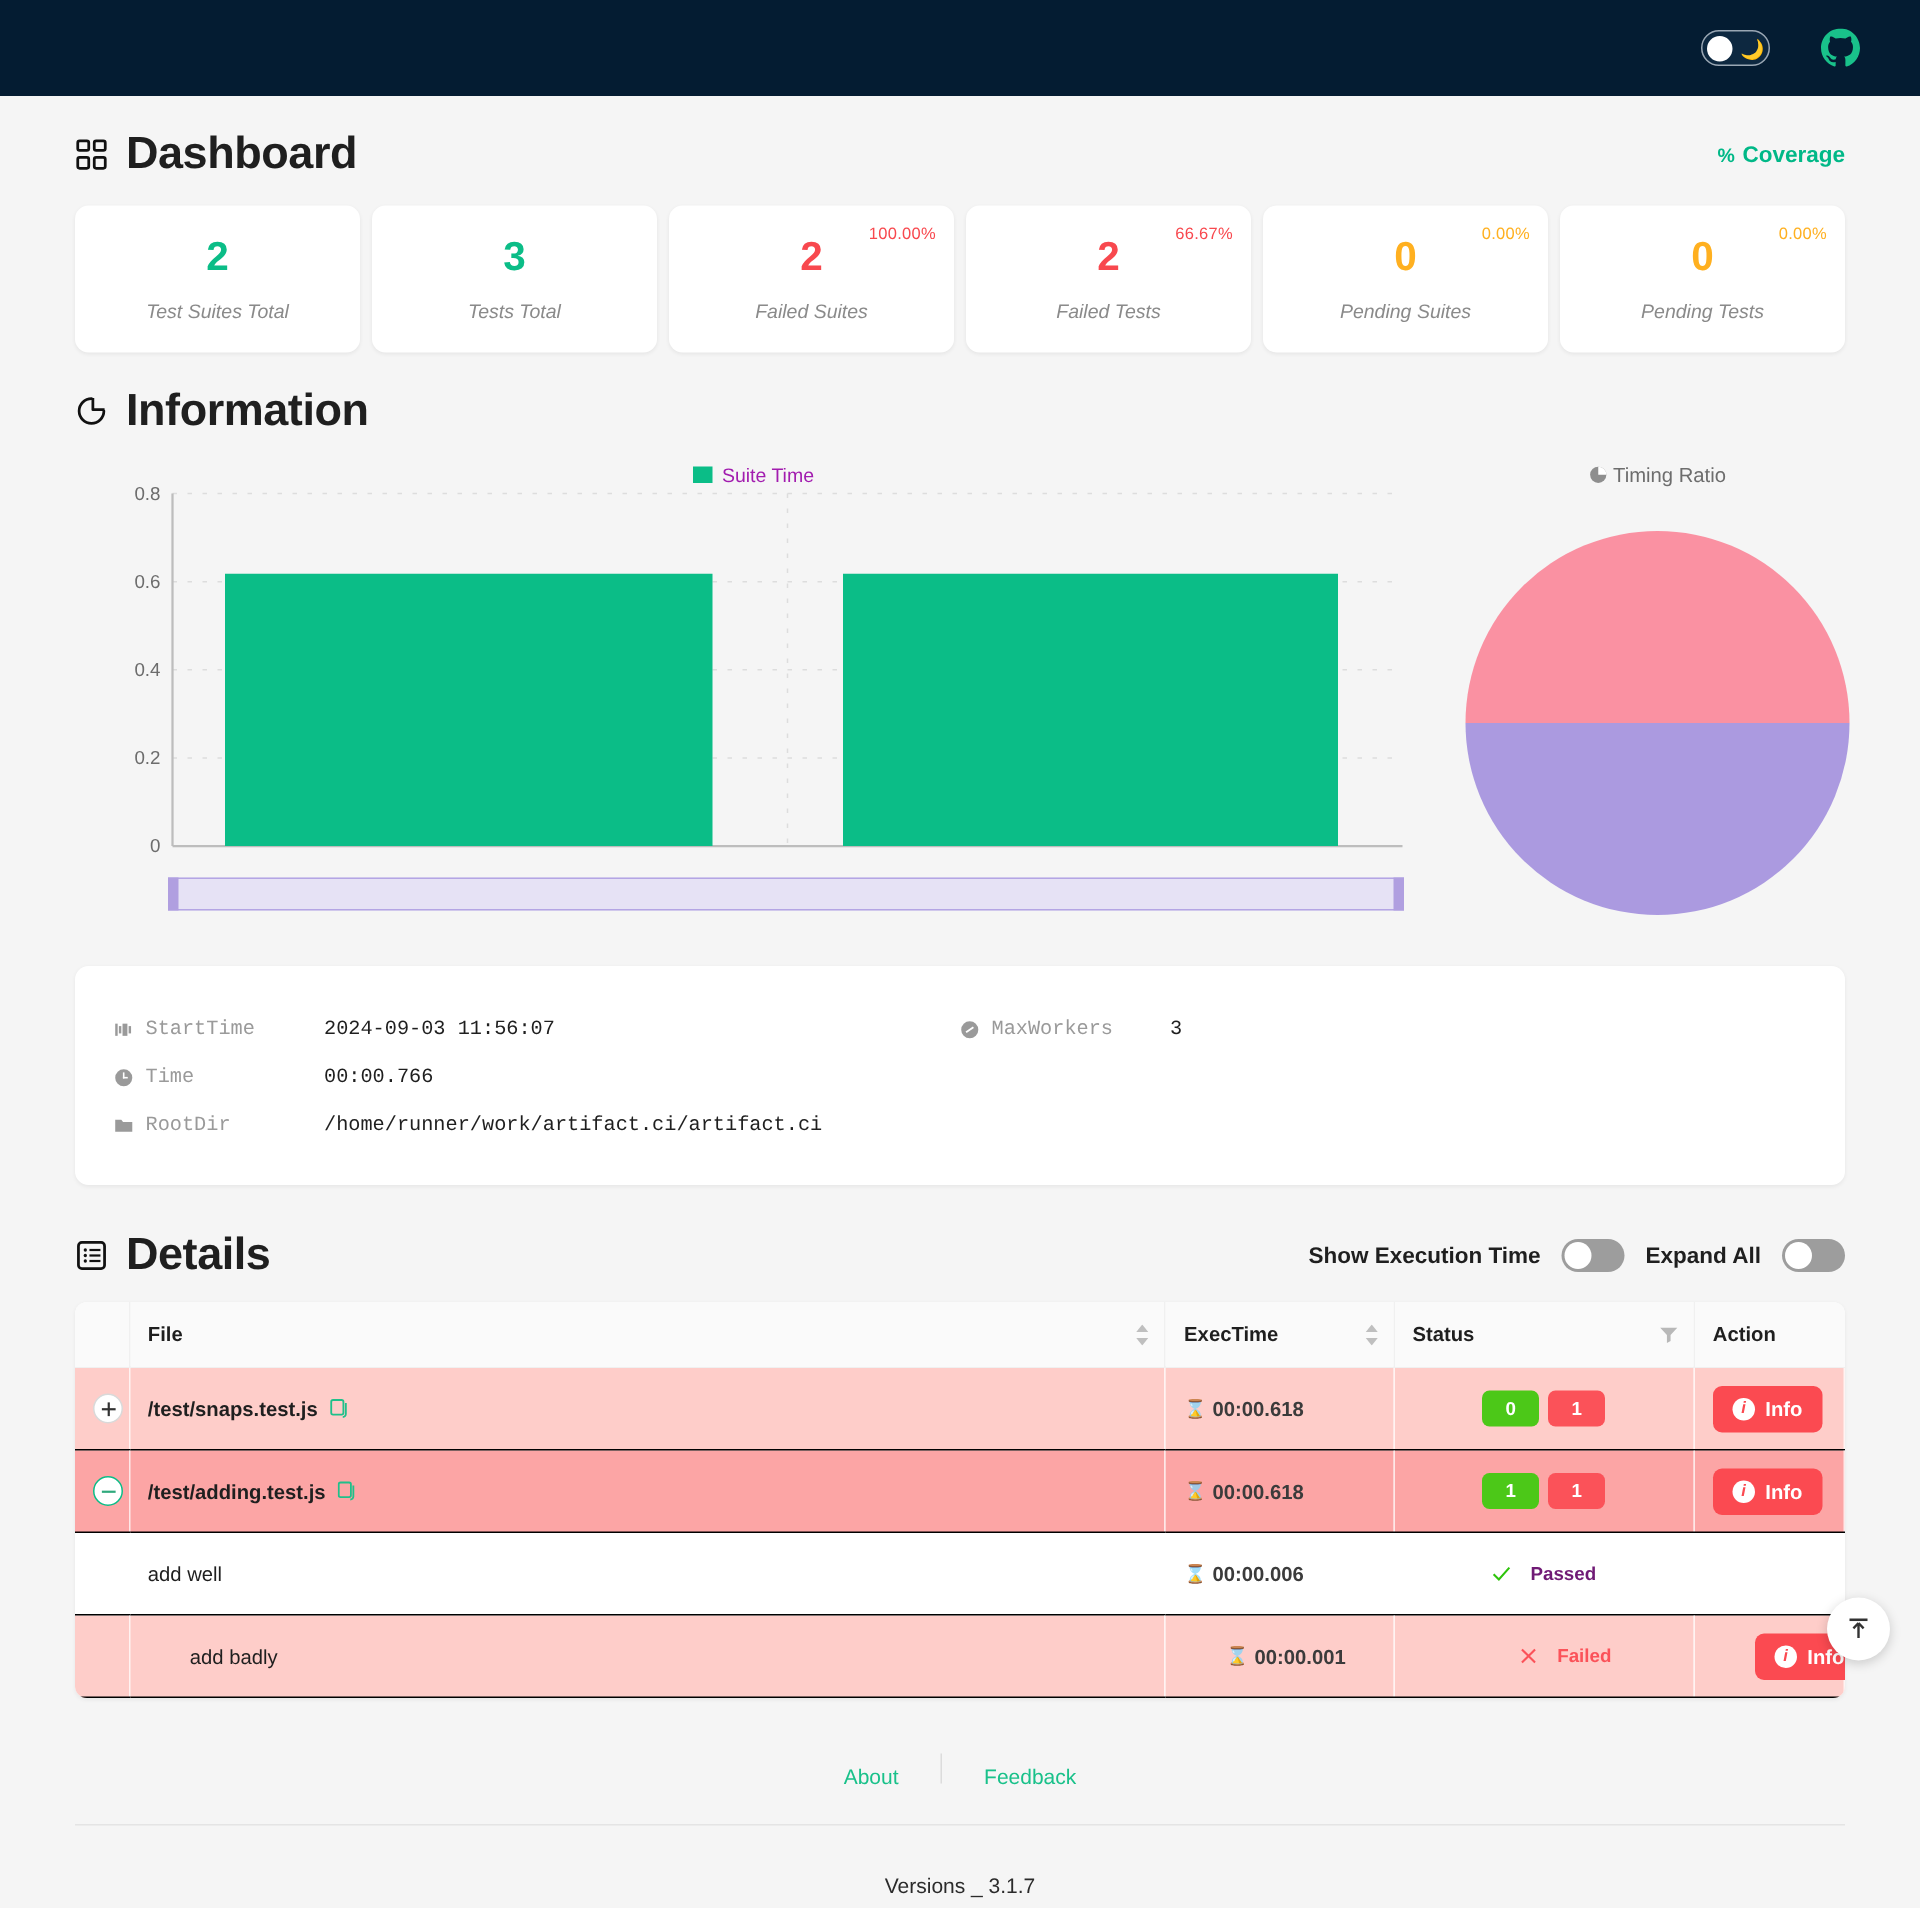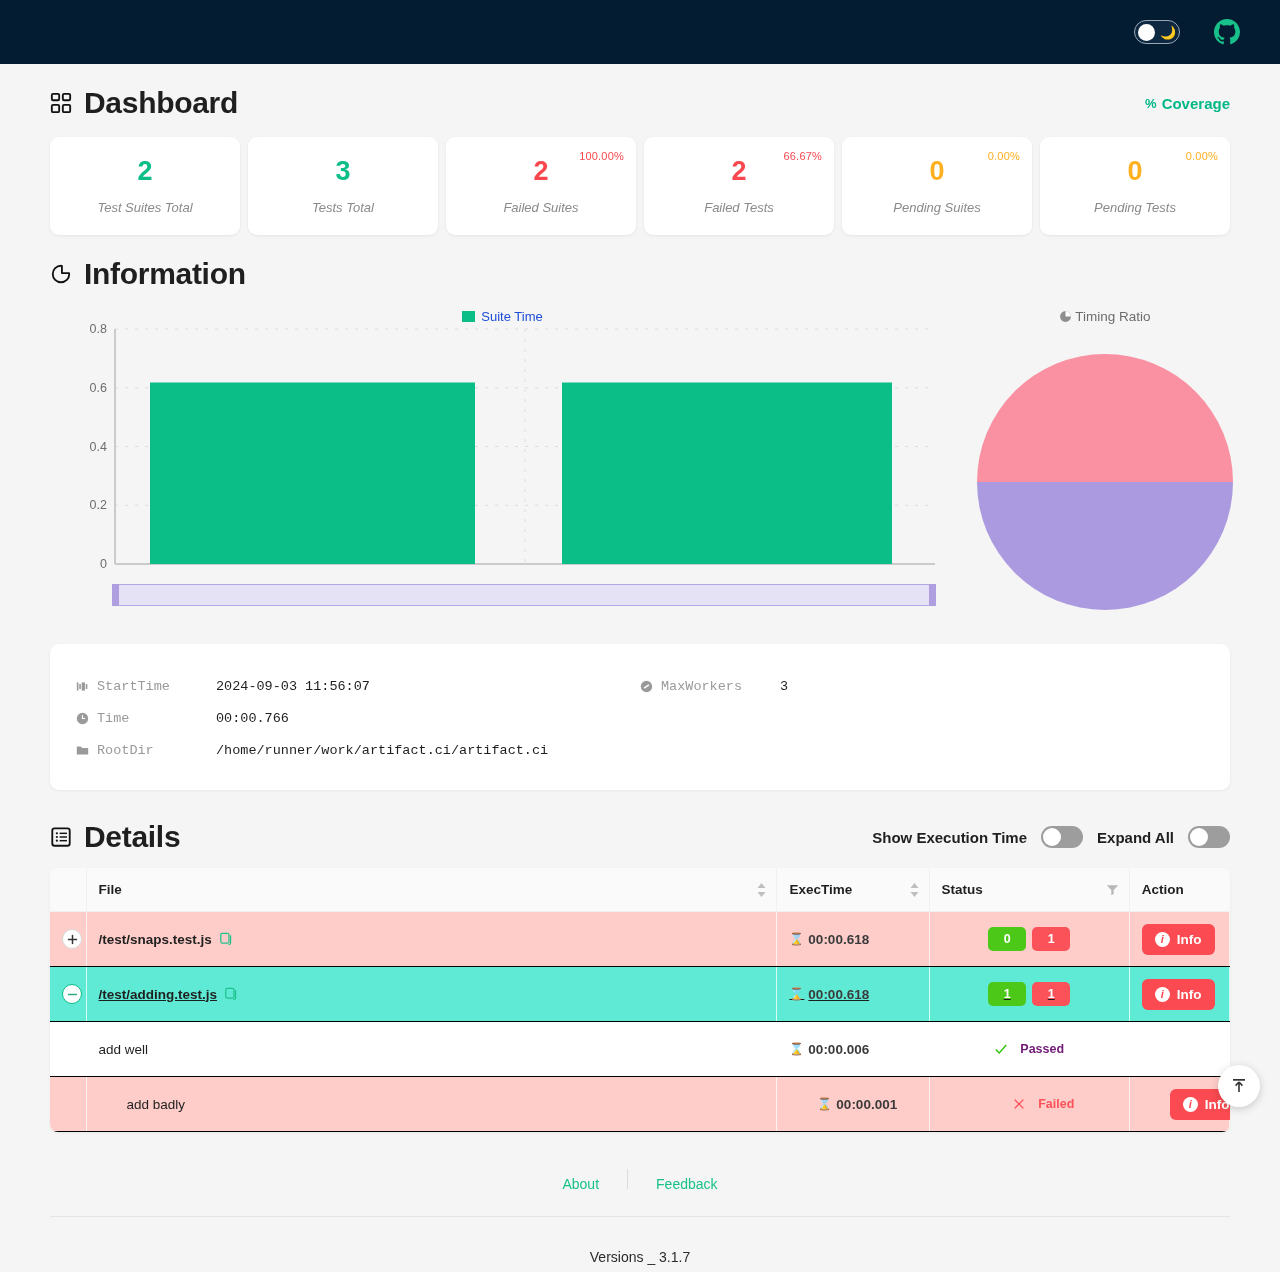--- a/index.html
+++ b/index.html
@@ -82,21 +82,21 @@
   .g { color: #0bbd87; }
   .r { color: #f8484e; }
   .o { color: #ffb020; }
 
   
   .charts-row { display: flex; margin-top: 18px; }
   .bar-wrap { width: 905px; position: relative; }
   .pie-wrap { flex: 1; position: relative; }
   .legend {
     position: absolute; left: 0; right: 0; top: 0;
-    text-align: center; font-size: 13px; color: #1d4ed8;
+    text-align: center; font-size: 13px; color: #a21caf;
   }
   .legend .sw {
     display: inline-block; width: 13px; height: 11px;
     background: #0bbd87; margin-right: 6px; vertical-align: -1px;
   }
   .pie-title {
     text-align: center; font-size: 13.5px; color: #6d6d6d;
     display: flex; align-items: center; justify-content: center; gap: 3px;
   }
 
@@ -154,21 +154,21 @@
   .filter-ico { position: absolute; right: 10px; top: 50%; transform: translateY(-50%); }
 
   table.details td {
     padding: 0 12px; height: 55px; font-size: 13.5px;
     border-bottom: 1px solid #000000;
     border-right: 1px solid rgba(255,255,255,.75);
     vertical-align: middle;
   }
   td.cell-exp { border-right: 1px solid rgba(255,255,255,.9); }
   tr.row-fail-light td { background: #fecdc9; }
-  tr.row-fail-strong td { background: #5eead4; text-decoration: underline; }
+  tr.row-fail-strong td { background: #fca5a5; }
   tr.row-plain td { background: #ffffff; }
   tr.row-test-fail td { background: #fecdc9; padding-left: 40px; }
 
   .file-name { font-weight: bold; display: flex; align-items: center; gap: 8px; }
   .copy-ico { width: 13px; height: 14px; display: block; }
   .exp-btn {
     width: 20px; height: 20px; border-radius: 50%;
     background: #fff; border: 1px solid #d9d9d9;
     display: flex; align-items: center; justify-content: center;
     cursor: pointer; margin: 0 auto;

